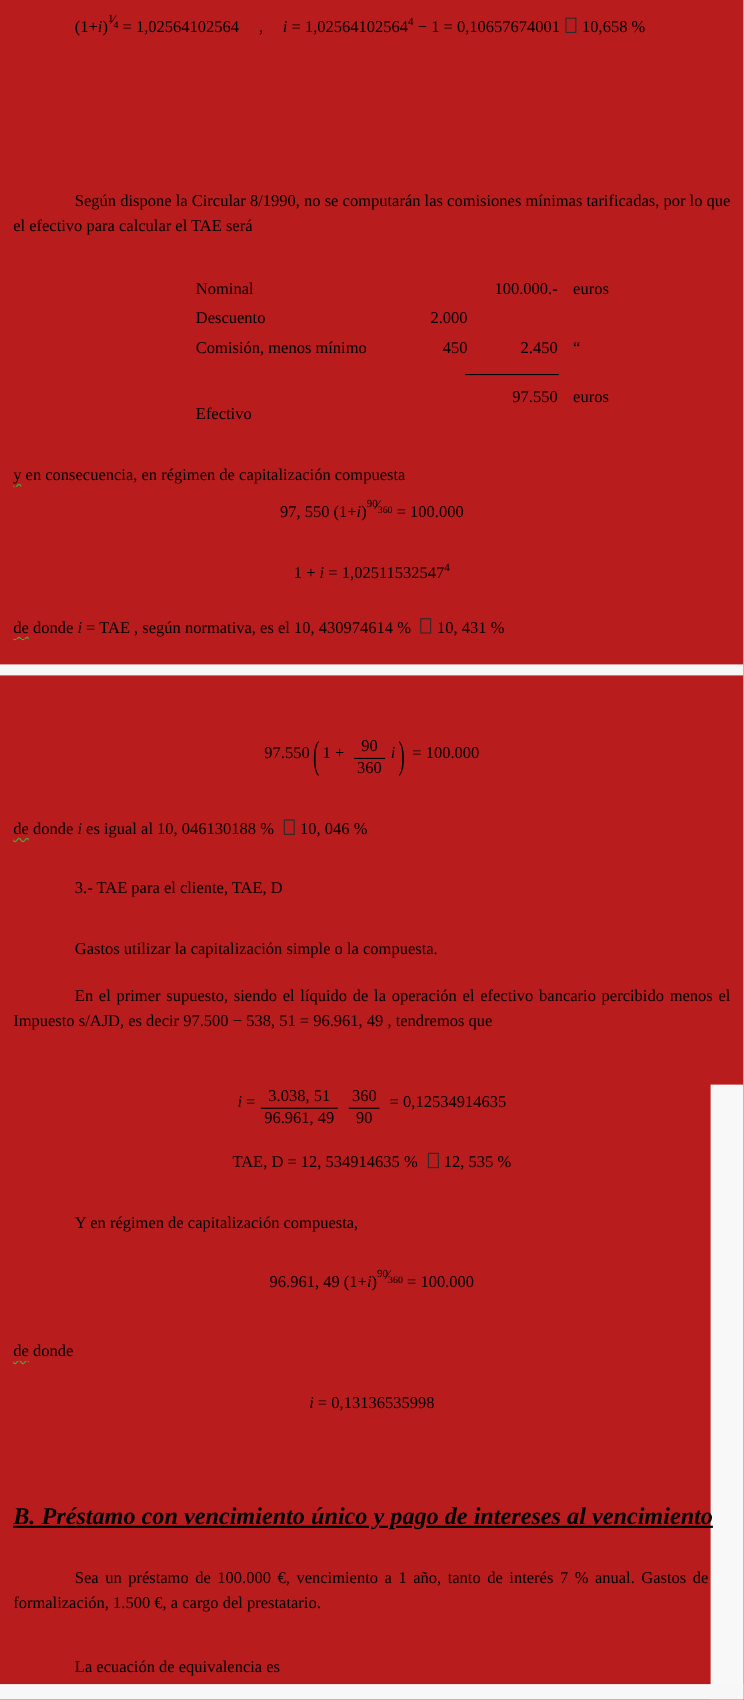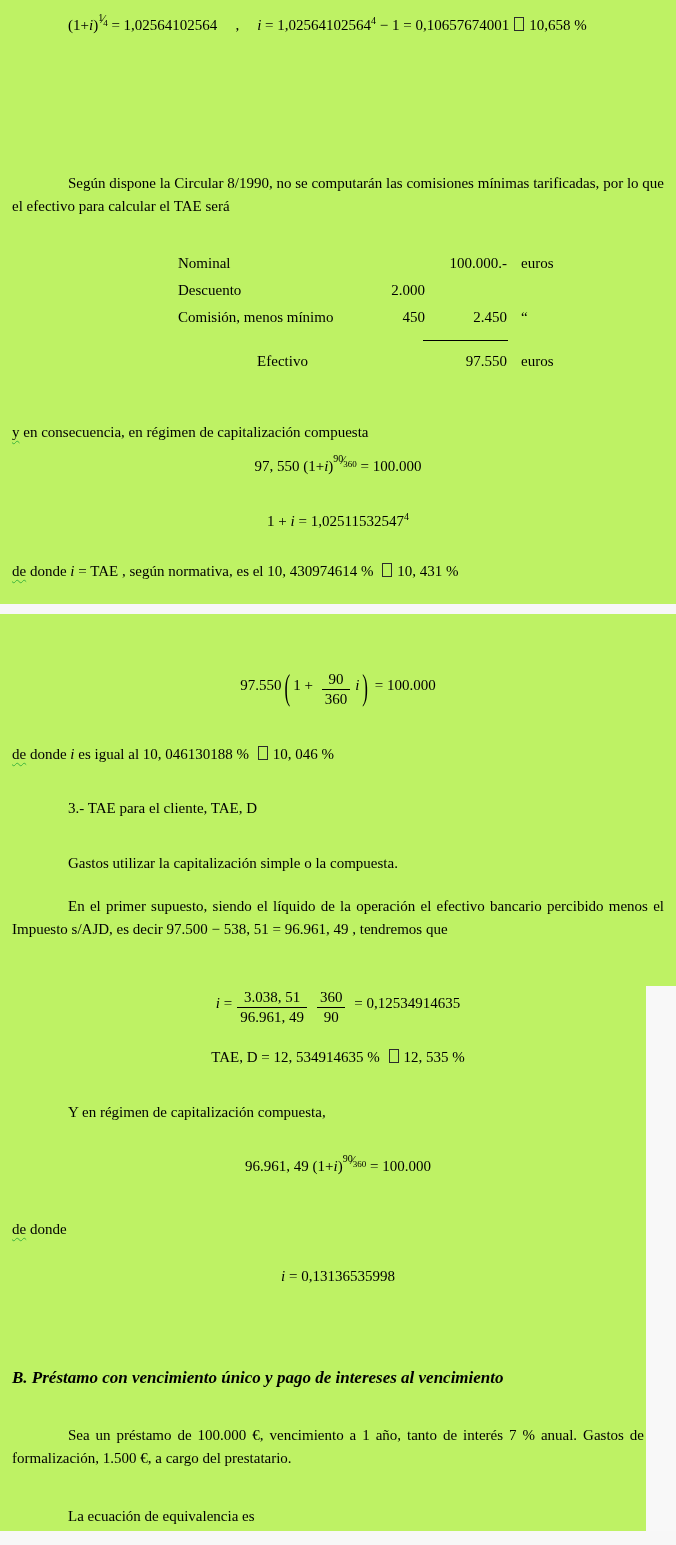--- a/index.html
+++ b/index.html
@@ -1,41 +1,41 @@
 <!DOCTYPE html>
 <html><head>
 <meta charset="utf-8">
 <style>
   html,body { margin:0; padding:0; background:#ffffff; }
   body { font-family:"Liberation Serif", serif; font-size:15px; color:#000; }
-  .page { position:relative; width:676px; height:1545px; background:#bef264; overflow:hidden; }
+  .page { position:relative; width:676px; height:1545px; background:#b91c1c; overflow:hidden; }
   .abs { position:absolute; line-height:23px; }
   .center { left:0; width:100%; text-align:center; }
   .nowrap { white-space:nowrap; }
   .just { text-align:justify; text-indent:56px; }
   .indent { text-indent:56px; }
   .sq { text-decoration:underline; text-decoration-style:wavy; text-decoration-color:#3db33d; text-decoration-thickness:1px; text-underline-offset:3px; }
   .nbox { display:inline-block; width:8px; height:12px; border:1px solid #2b2b2b; margin:0 5px; vertical-align:-1px; }
   sup.pow { font-size:10px; line-height:0; }
   .efrac { position:relative; top:-6px; font-size:10px; line-height:0; white-space:nowrap; }
   .efrac .n { vertical-align:3px; }
   .efrac .sl { font-size:12px; vertical-align:1px; margin:0 -1px; }
   .efrac .d { vertical-align:-2px; font-size:9px; }
   .vfrac { display:inline-block; vertical-align:-14px; text-align:center; margin:0 5px; line-height:1.25; }
   .vfrac .num { display:block; border-bottom:1px solid #000; padding:0 3px; }
   .vfrac .den { display:block; padding:0 3px; }
   .bp { display:inline-block; transform:scaleY(2.1); font-size:17px; vertical-align:-3px; margin:0 3px; font-weight:400; }
   .band { position:absolute; left:0; width:100%; background:#f7f7f7; }
   .strip { position:absolute; background:#f8f8f8; }
-  .headB { font-weight:bold; font-style:italic; font-size:17px; }
+  .headB { font-weight:bold; font-style:italic; font-size:22px;text-decoration:underline; }
   .trow { display:grid; grid-template-columns:185px 62px 82px 80px; line-height:27px; }
   .trow .c1, .trow .c2 { text-align:right; }
   .trow .c3 { padding-left:14px; }
   .ttotal { display:grid; grid-template-columns:247px 82px 80px; }
-  .ttotal .tl { text-align:center; padding-right:38px; }
+  .ttotal .tl { text-align:left; padding-right:38px;margin-top:16px; }
   .ttotal .tv { text-align:right; }
   .ttotal .tu { padding-left:14px; }
   .trule { position:absolute; left:423px; top:340px; width:85px; border-top:1px solid #000; height:0; }
   i { font-style:italic; }
 </style>
 </head>
 <body>
 
 <div class="page">
 

